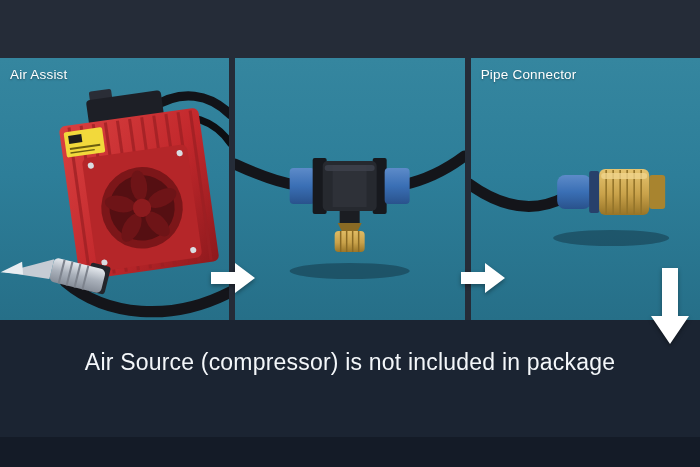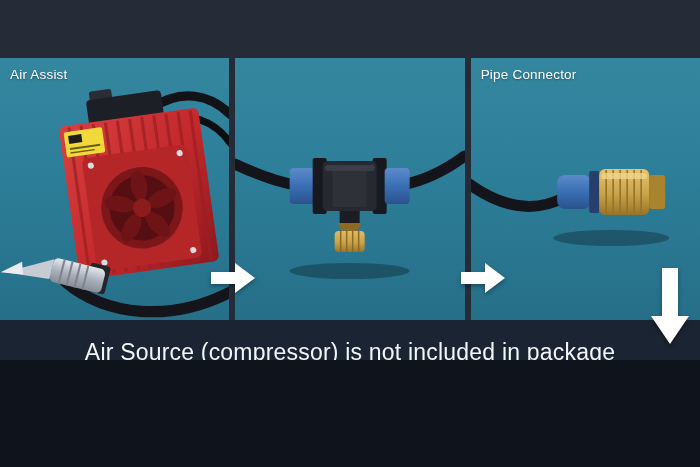--- a/index.html
+++ b/index.html
@@ -1,17 +1,17 @@
 <!DOCTYPE html>
 <html><head>
 <meta charset="utf-8">
 <style>
   html,body { margin:0; padding:0; background:#0e131c; }
   .stage {
-    position:relative; width:700px; height:360px; overflow:hidden;
+    position:relative; width:700px; height:467px; overflow:hidden;
     background:#252c38;
     font-family:"Liberation Sans", sans-serif;
   }
   
   .panels {
     position:absolute; top:58px; left:0; width:700px; height:262px;
     display:flex; gap:6px;
   }
   .panel {
     position:relative; flex:1; overflow:hidden;
@@ -30,21 +30,21 @@
   .arrow-right-2 { left:461px; top:263px; }
   .arrow-down    { left:651px; top:268px; }
   
   .footer {
     position:absolute; left:0; top:320px; width:700px; height:117px;
     background:#1b2432; text-align:center; color:#f4f7fa;
   }
   .footer p {
     margin:0; font-size:23px; font-weight:400; line-height:31px; letter-spacing:.2px;
   }
-  .footer p:first-child { padding-top:17px; }
+  .footer p:first-child { padding-top:27px; }
   .bottom-strip {
     position:absolute; left:0; top:437px; width:700px; height:30px;
     background:#141b27;
   }
 </style>
 </head>
 <body>
 
 <div class="stage">
 

